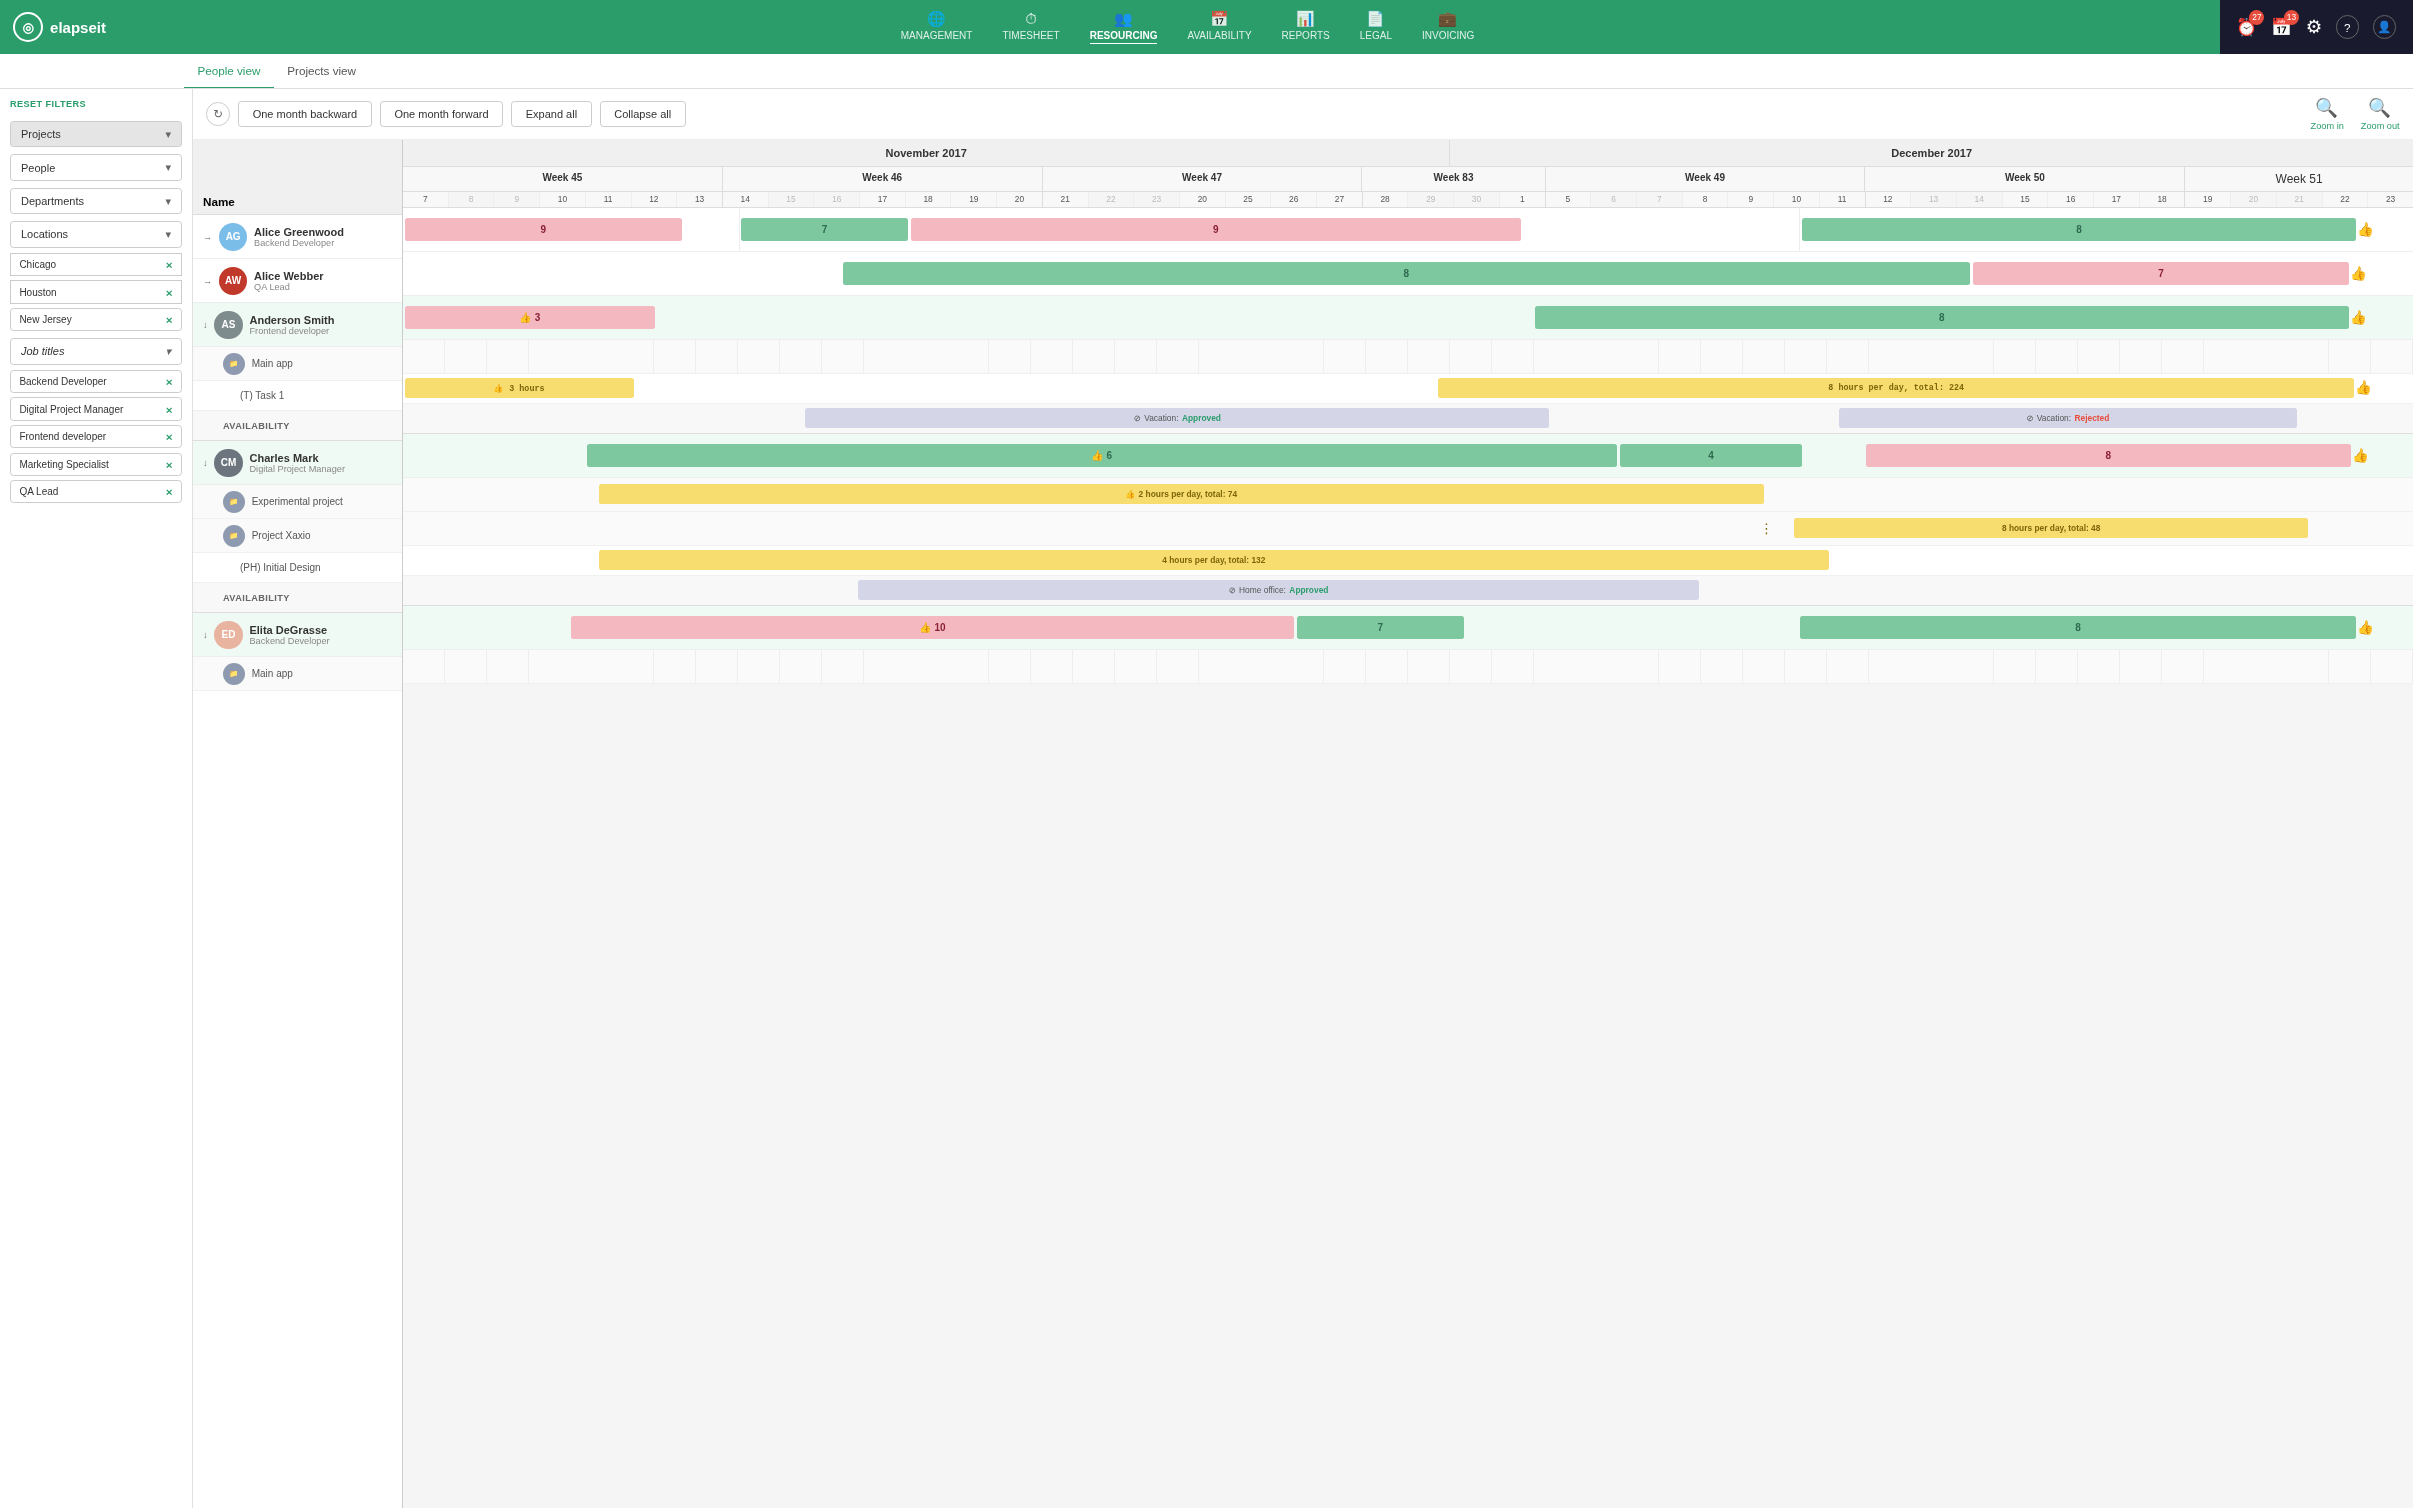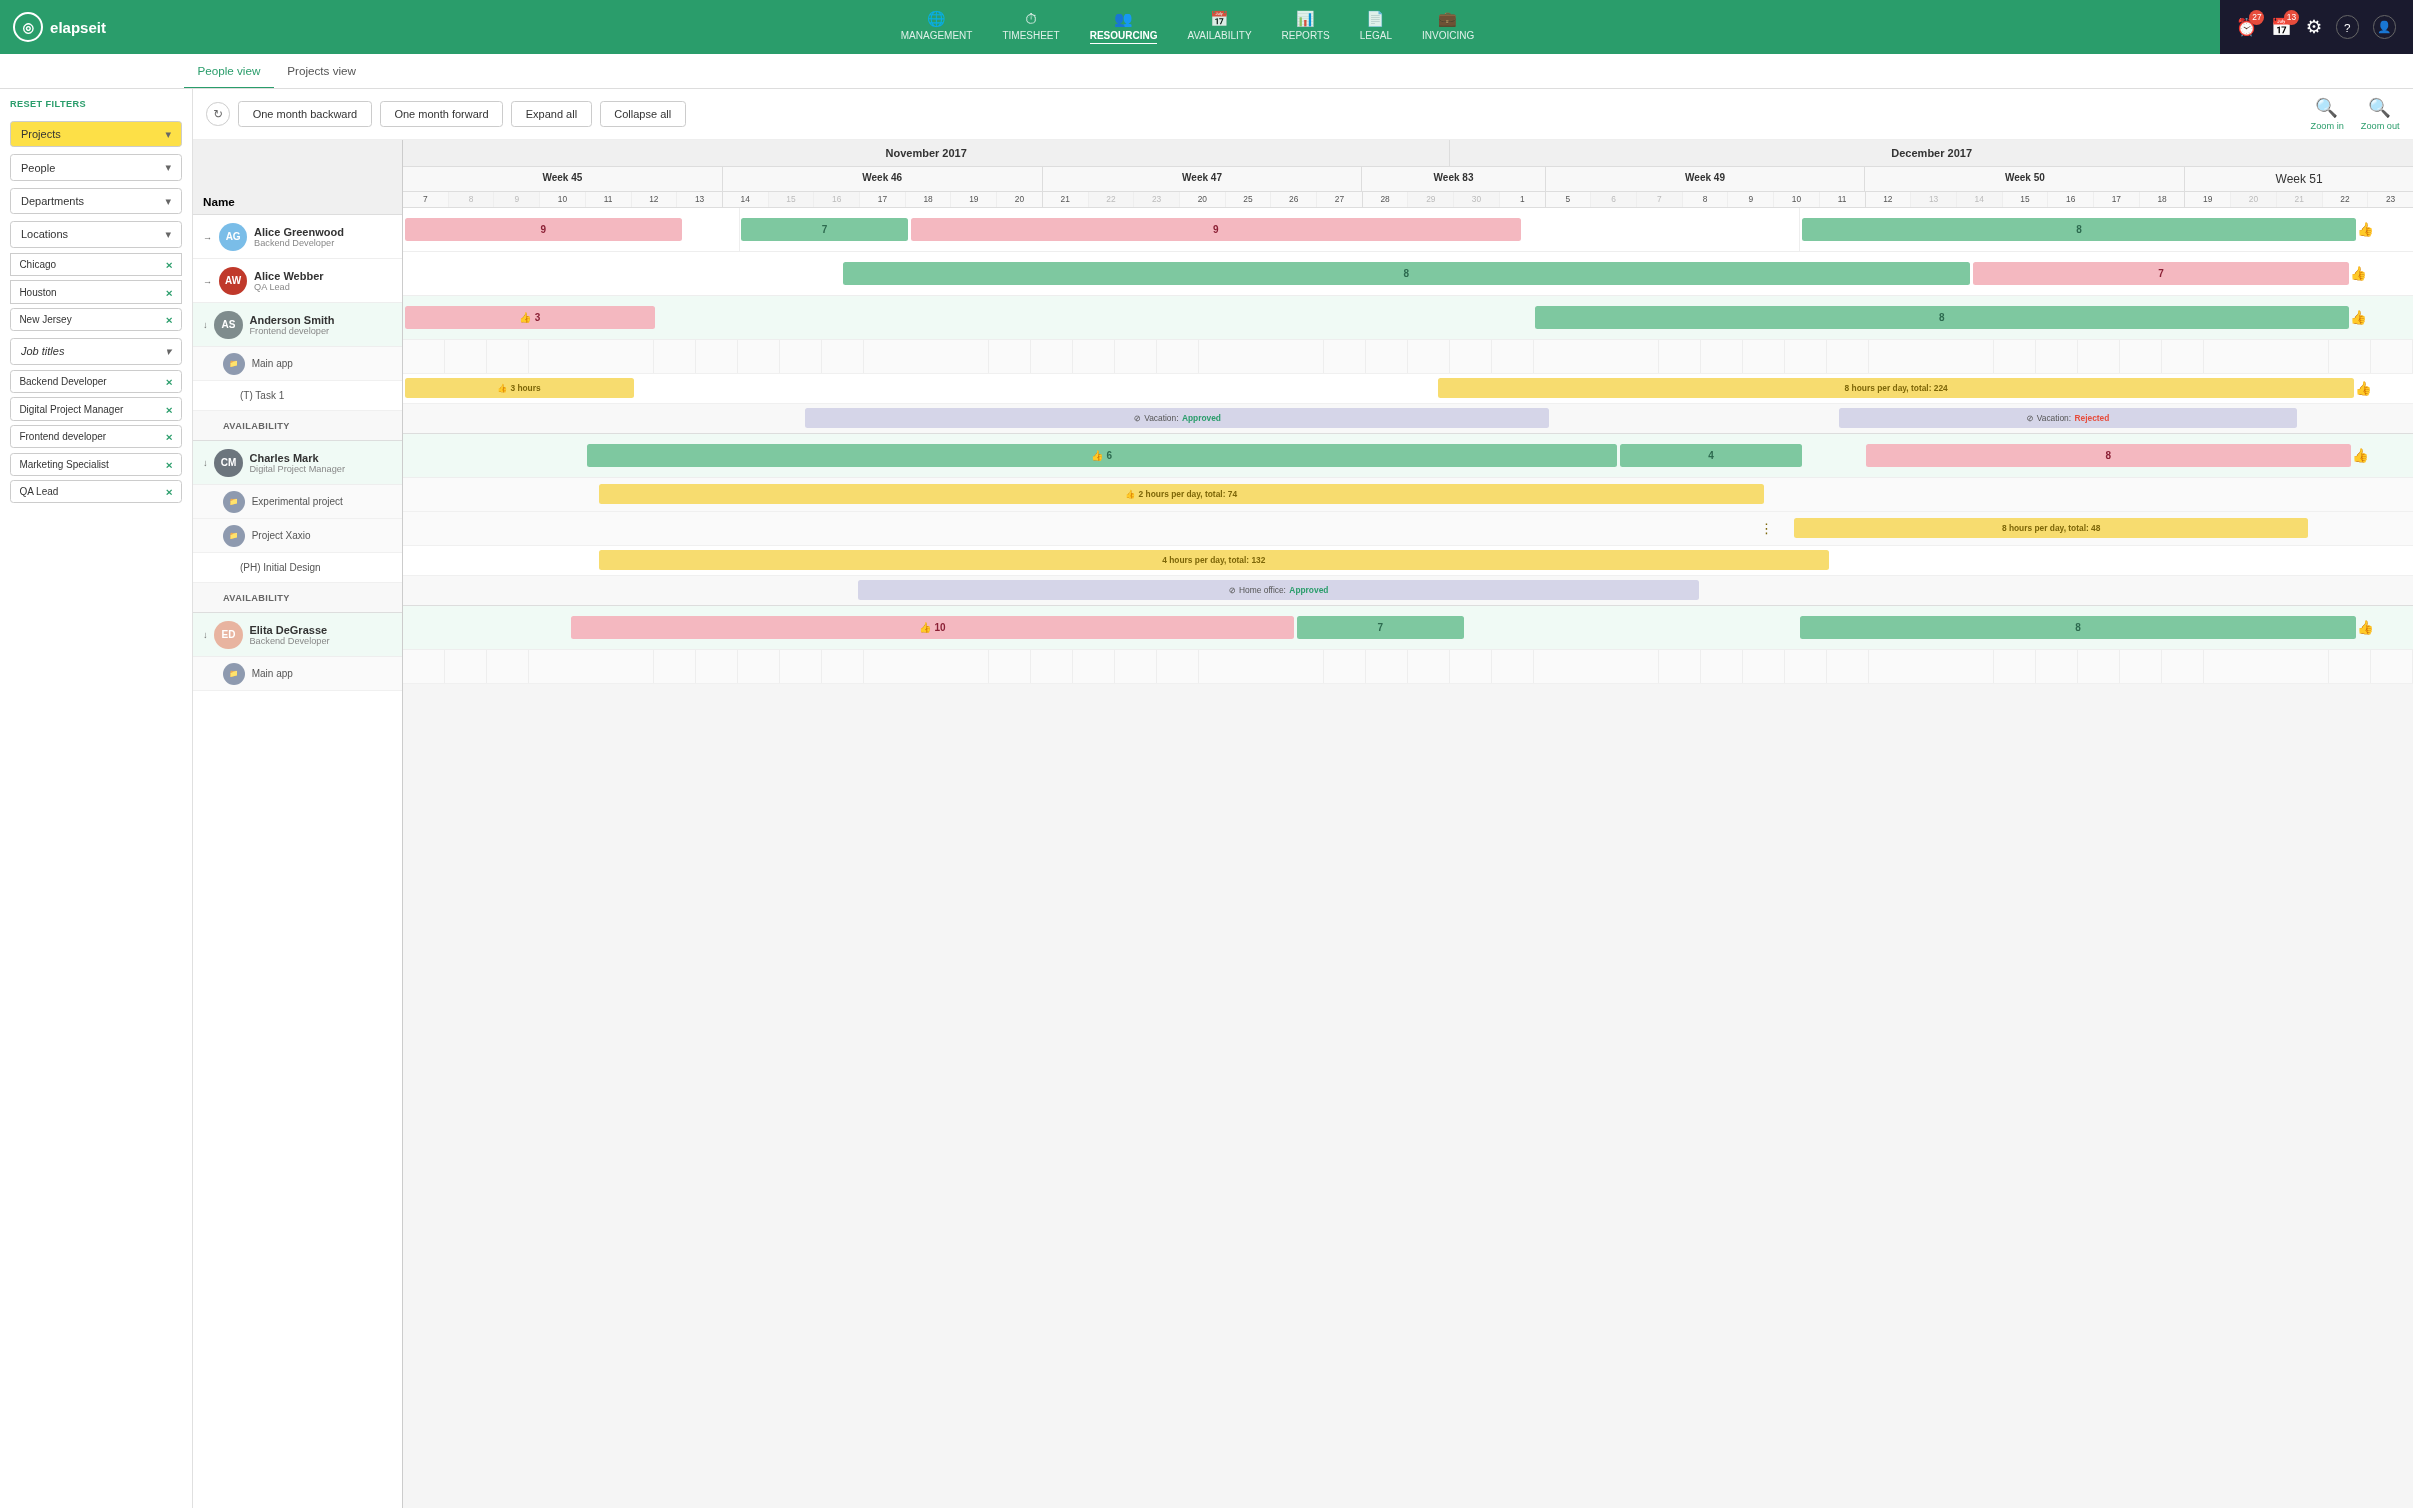--- a/index.html
+++ b/index.html
@@ -74,21 +74,21 @@
     <span>Projects view</span>
   </div>
 </div>
 
 <div style="display:flex;height:calc(100vh - 84px);overflow:hidden;">
 
   <div style="width:193px;background:white;border-right:0.8px solid #e0e0e0;padding:10px;overflow-y:auto;flex-shrink:0;">
     <div style="color:#2a9d6b;font-size:9.2px;font-weight:bold;cursor:pointer;margin-bottom:11.7px;letter-spacing:0.4px;">
       <span>RESET FILTERS</span>
     </div>
-    <div style="display:flex;align-items:center;justify-content:space-between;border:0.8px solid #ccc;border-radius:3.4px;padding:5.9px 10px;margin-bottom:6.7px;cursor:pointer;font-size:11px;color:#333;background:#fde047;">
+    <div style="display:flex;align-items:center;justify-content:space-between;border:0.8px solid #ccc;border-radius:3.4px;padding:5.9px 10px;margin-bottom:6.7px;cursor:pointer;font-size:11px;color:#333;background:#e5e5e5;">
       <span>Projects</span>
       <span style="color:#666;">▾</span>
     </div>
     <div style="display:flex;align-items:center;justify-content:space-between;border:0.8px solid #ccc;border-radius:3.4px;padding:5.9px 10px;margin-bottom:6.7px;cursor:pointer;font-size:11px;color:#333;background:white;">
       <span>People</span>
       <span style="color:#666;">▾</span>
     </div>
     <div style="display:flex;align-items:center;justify-content:space-between;border:0.8px solid #ccc;border-radius:3.4px;padding:5.9px 10px;margin-bottom:6.7px;cursor:pointer;font-size:11px;color:#333;background:white;">
       <span>Departments</span>
       <span style="color:#666;">▾</span>
@@ -372,21 +372,21 @@
               </div>
               <div style="flex:1;display:flex;align-items:center;font-size:13.4px;color:#7ec8a0;">👍</div>
             </div>
           </div>
 
           <div style="height:34px;border-bottom:0.8px solid #f0f0f0;background:#fafafa;display:flex;align-items:center;">
             <div style="flex:1;height:100%;background:repeating-linear-gradient(90deg,transparent 0,transparent calc(100%/48 - 0.8px),#eee calc(100%/48 - 0.8px),#eee calc(100%/48));"></div>
           </div>
 
           <div style="height:30px;display:flex;align-items:center;border-bottom:0.8px solid #f0f0f0;position:relative;background:white;">
-            <div style="position:absolute;left:0;right:0;top:0;bottom:0;display:flex;">
+            <div style="position:absolute;left:0;right:0;top:0;bottom:0;display:flex;font-family:Liberation Mono, monospace;">
               <div style="flex:4;display:flex;align-items:center;padding:2.5px 1.7px;">
                 <div style="width:100%;height:20px;background:#f7dc6f;border-radius:2.5px;display:flex;align-items:center;justify-content:center;font-size:8.4px;font-weight:600;color:#7d6608;cursor:pointer;">👍 3 hours</div>
               </div>
               <div style="flex:14;"></div>
               <div style="flex:16;display:flex;align-items:center;padding:2.5px 1.7px;">
                 <div style="width:100%;height:20px;background:#f7dc6f;border-radius:2.5px;display:flex;align-items:center;justify-content:center;font-size:8.4px;font-weight:600;color:#7d6608;cursor:pointer;">8 hours per day, total: 224</div>
               </div>
               <div style="flex:1;display:flex;align-items:center;font-size:13.4px;color:#7dc690;">👍</div>
             </div>
           </div>

